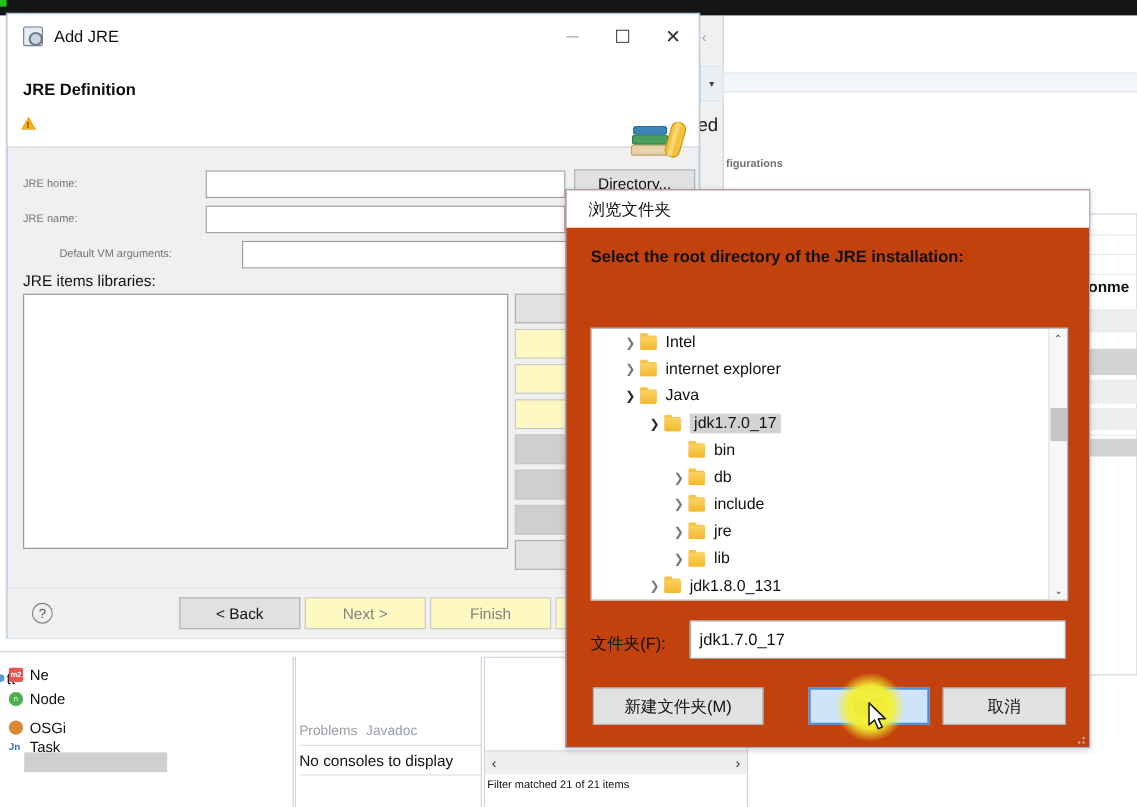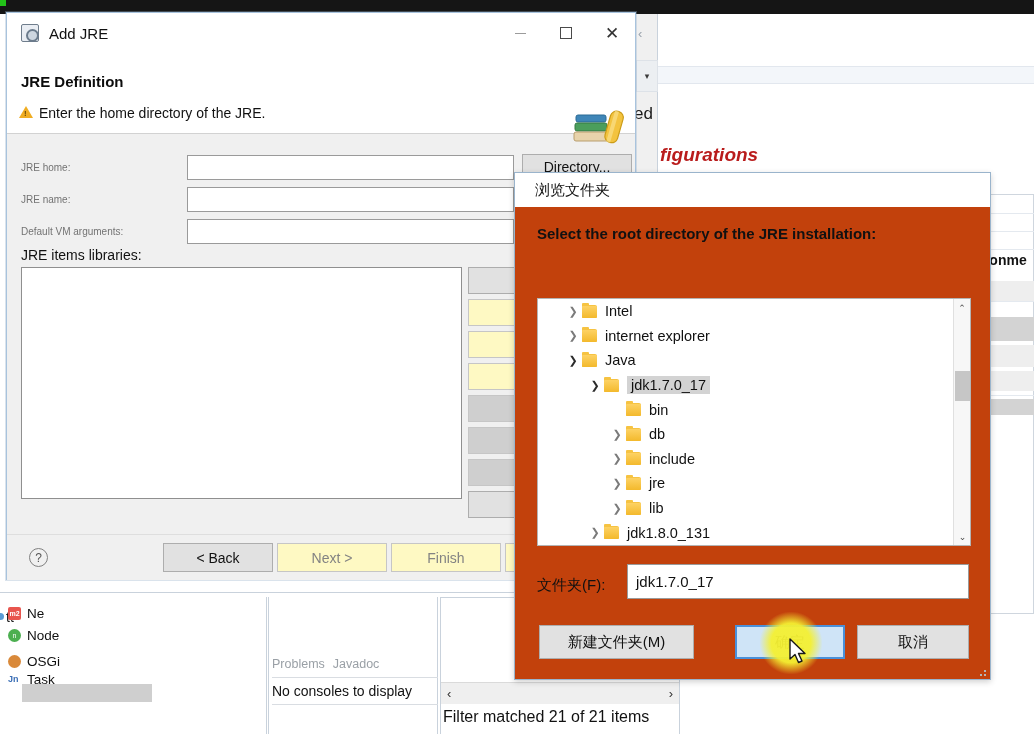--- a/index.html
+++ b/index.html
@@ -46,21 +46,21 @@
     position: absolute; left: 636px; top: 46px; width: 22px; height: 32px;
     background: #eceff2; border: 1px solid #dde2e8;
     display: flex; align-items: center; justify-content: center;
     font-size: 9px; color: #3a3a3a;
   }
   .bg-ed {
     position: absolute; left: 634px; top: 90px; font-size: 17px; color: #1a1a1a;
     font-weight: 400;
   }
   .bg-configurations {
-    position: absolute; left: 660px; top: 130px; font-size: 19px; font-weight: bold; color: #b91c1c; font-style: italic;
+    position: absolute; left: 660px; top: 130px; font-size: 10px; font-weight: bold; color: #737373;
   }
   .bg-environ {
     position: absolute; left: 980px; top: 238px; font-size: 14px; font-weight: bold; color: #111;
   }
   .bg-rightbox {
     position: absolute; left: 666px; top: 180px; width: 368px; height: 420px;
     border: 1px solid #cfd6de; background: #fff;
   }
   .bg-striper { position: absolute; left: 0; width: 368px; border-bottom: 1px solid #e4e9ef; }
   .bg-grayrow { position: absolute; left: 0; width: 368px; background: #d3d3d3; }
@@ -108,21 +108,21 @@
   .mini-osgi { background: #d9893a; border-radius: 50%; }
   .mini-task { background: #fff; color:#3b6fb6; font-size:9px; font-weight:bold; line-height:13px;}
   .bg-scrollrow {
     position: absolute; left: 441px; top: 668px; width: 238px; height: 22px;
     background: #efefef; border-top: 1px solid #dadada;
     display:flex; align-items:center; justify-content:space-between; padding: 0 6px;
     font-size: 13px; color: #333;
   }
   .bg-scroll-thumb { position:absolute; left: 22px; top: 670px; width: 130px; height: 18px; background:#cfcfcf;}
   .bg-filtertext {
-    position: absolute; left: 443px; top: 694px; font-size: 16px; color: #111;
+    position: absolute; left: 443px; top: 694px; font-size: 10px; color: #111;
   }
   .bg-divider-h {
     position:absolute; left:0; top:578px; width: 634px; height:1px; background:#c9d2dc;
   }
 
   
   .jre-dialog {
     position: absolute; left: 6px; top: 12px; width: 630px; height: 568px;
     background: #f0f0f0;
     border: 1px solid #a8c3dd;
@@ -378,21 +378,20 @@
         <div class="win-btn win-max">
             <i></i>
           </div>
         <div class="win-btn close">✕</div>
       </div>
     </div>
 
     <div class="jre-header">
       <div class="jre-header-title">JRE Definition</div>
       <div class="warn-tri"></div>
-      <div class="jre-header-msg">Enter the home directory of the JRE.</div>
       <svg class="books-icon" viewBox="0 0 60 48">
         <rect x="6" y="10" width="30" height="7" rx="2" fill="#3f86b8" stroke="#2a6a95" stroke-width="1"></rect>
         <rect x="5" y="18" width="32" height="8" rx="2" fill="#4b9e5c" stroke="#357a43" stroke-width="1"></rect>
         <rect x="4" y="27" width="34" height="9" rx="2" fill="#e8d3ab" stroke="#b99e6e" stroke-width="1"></rect>
         <g transform="rotate(16 44 24)">
           <rect x="37" y="6" width="13" height="32" rx="6" fill="#f3c33f" stroke="#cc9c18" stroke-width="1.2"></rect>
           <rect x="40" y="6" width="4" height="32" fill="#fae08a" opacity=".7"></rect>
         </g>
       </svg>
     </div>
@@ -404,21 +403,21 @@
         <input class="field-input" style="width: 327px;" value="">
         <button class="btn" style="width:110px;height:27px;margin-left:8px;">Directory...</button>
       </div>
 
       <div class="field-row" style="top:52px; left:14px;">
         <span class="field-label" style="width:166px;">JRE name:</span>
         <input class="field-input" style="width: 327px;" value="">
       </div>
 
       <div class="field-row" style="top:84px; left:14px;">
-        <span class="field-label" style="width:166px;">Default VM arguments:</span>
+        <span class="field-label" style="width:166px;margin-left:33px;">Default VM arguments:</span>
         <input class="field-input" style="width: 327px;" value="">
       </div>
 
       <div class="libs-label">JRE items libraries:</div>
       <div class="libs-box"></div>
 
       <div class="side-btns">
         <button class="btn">Add E</button>
         <button class="btn disabled">Javad</button>
         <button class="btn disabled">Source</button>

